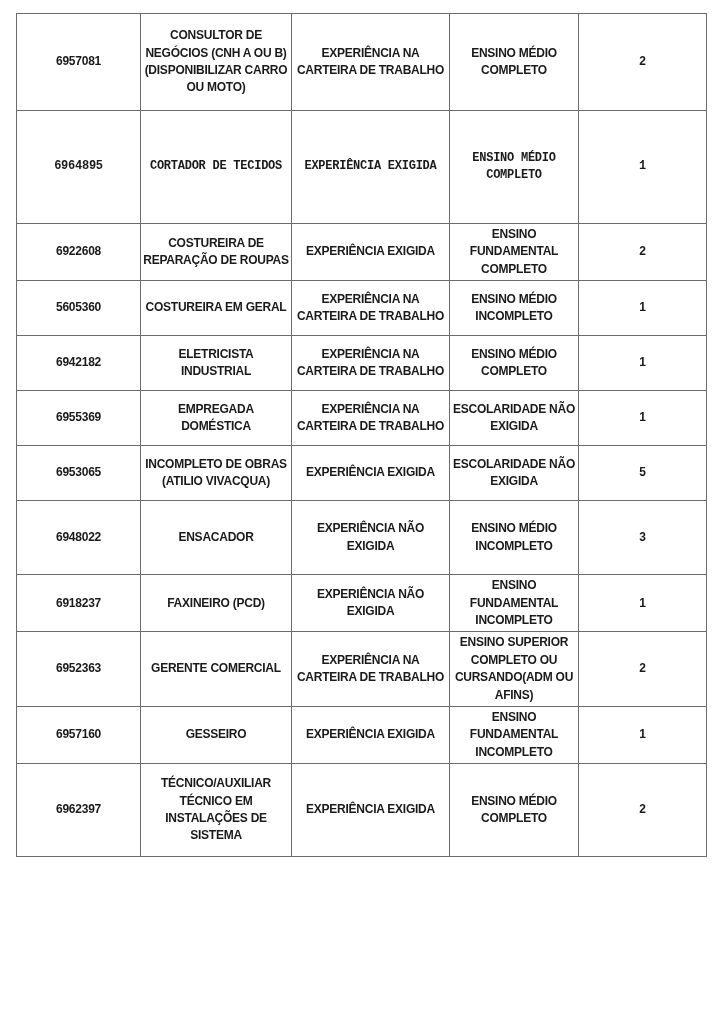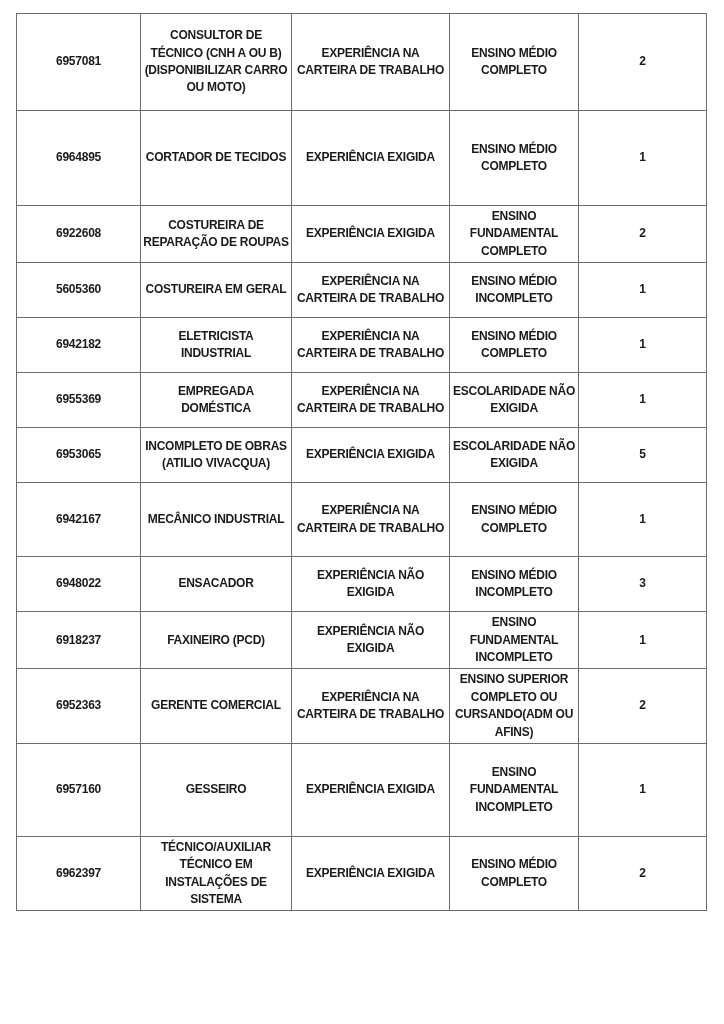--- a/index.html
+++ b/index.html
@@ -34,21 +34,21 @@
     font-weight:bold;
     font-size:12px;
     line-height:1.45;
     letter-spacing:-0.25px;
     color:var(--text-color);
     padding:2px 2px;
     overflow:hidden;
   }
   table.vagas tr{height:55px;}
   table.vagas tr:nth-child(1){height:97px;}
-  table.vagas tr:nth-child(2){height:95px;}
+  table.vagas tr:nth-child(2){height:113px;font-family:Liberation Mono, monospace;}
   table.vagas tr:nth-child(3){height:57px;}
   table.vagas tr:nth-child(8){height:74px;}
   table.vagas tr:nth-child(11){height:57px;}
   table.vagas tr:nth-child(12){height:93px;}
   table.vagas tr:nth-child(14){height:71px;}
 </style>
 </head>
 <body>
 
 <div class="page">
@@ -56,21 +56,21 @@
     <colgroup>
       <col style="width:124px">
       <col style="width:151px">
       <col style="width:158px">
       <col style="width:129px">
       <col style="width:128px">
     </colgroup>
     <tbody>
       <tr>
         <td>6957081</td>
-        <td>CONSULTOR DE TÉCNICO (CNH A OU B) (DISPONIBILIZAR CARRO OU MOTO)</td>
+        <td>CONSULTOR DE NEGÓCIOS (CNH A OU B) (DISPONIBILIZAR CARRO OU MOTO)</td>
         <td>EXPERIÊNCIA NA CARTEIRA DE TRABALHO</td>
         <td>ENSINO MÉDIO COMPLETO</td>
         <td>2</td>
       </tr>
       <tr>
         <td>6964895</td>
         <td>CORTADOR DE TECIDOS</td>
         <td>EXPERIÊNCIA EXIGIDA</td>
         <td>ENSINO MÉDIO COMPLETO</td>
         <td>1</td>
@@ -104,27 +104,20 @@
         <td>1</td>
       </tr>
       <tr>
         <td>6953065</td>
         <td>INCOMPLETO DE OBRAS (ATILIO VIVACQUA)</td>
         <td>EXPERIÊNCIA EXIGIDA</td>
         <td>ESCOLARIDADE NÃO EXIGIDA</td>
         <td>5</td>
       </tr>
       <tr>
-        <td>6942167</td>
-        <td>MECÂNICO INDUSTRIAL</td>
-        <td>EXPERIÊNCIA NA CARTEIRA DE TRABALHO</td>
-        <td>ENSINO MÉDIO COMPLETO</td>
-        <td>1</td>
-      </tr>
-      <tr>
         <td>6948022</td>
         <td>ENSACADOR</td>
         <td>EXPERIÊNCIA NÃO EXIGIDA</td>
         <td>ENSINO MÉDIO INCOMPLETO</td>
         <td>3</td>
       </tr>
       <tr>
         <td>6918237</td>
         <td>FAXINEIRO (PCD)</td>
         <td>EXPERIÊNCIA NÃO EXIGIDA</td>

